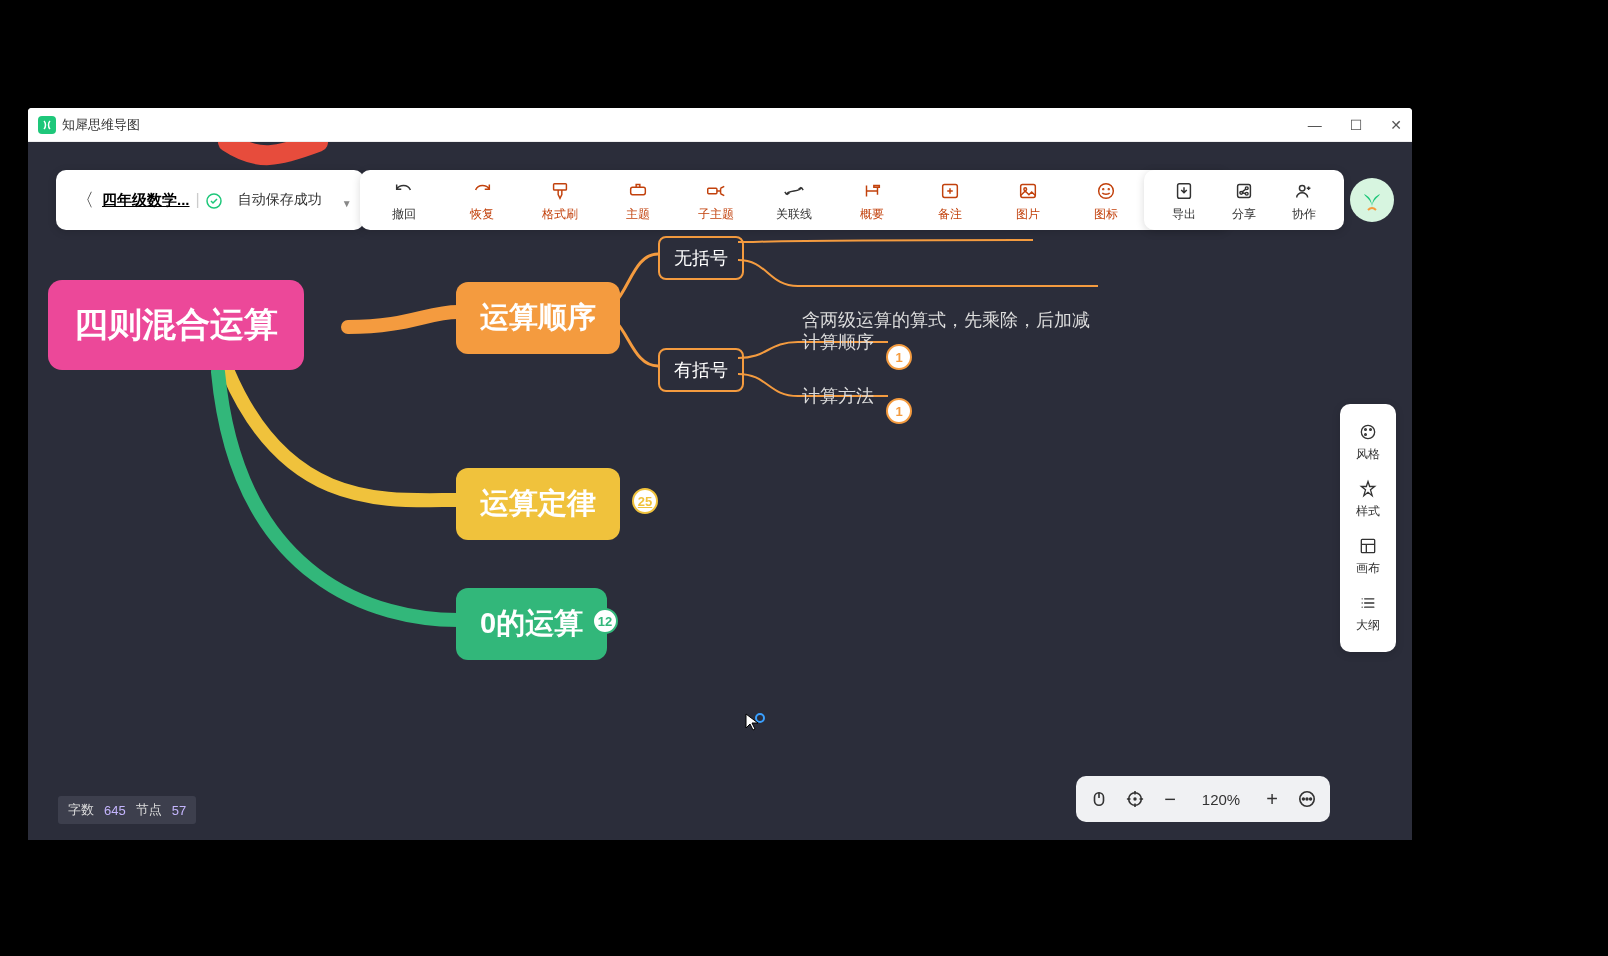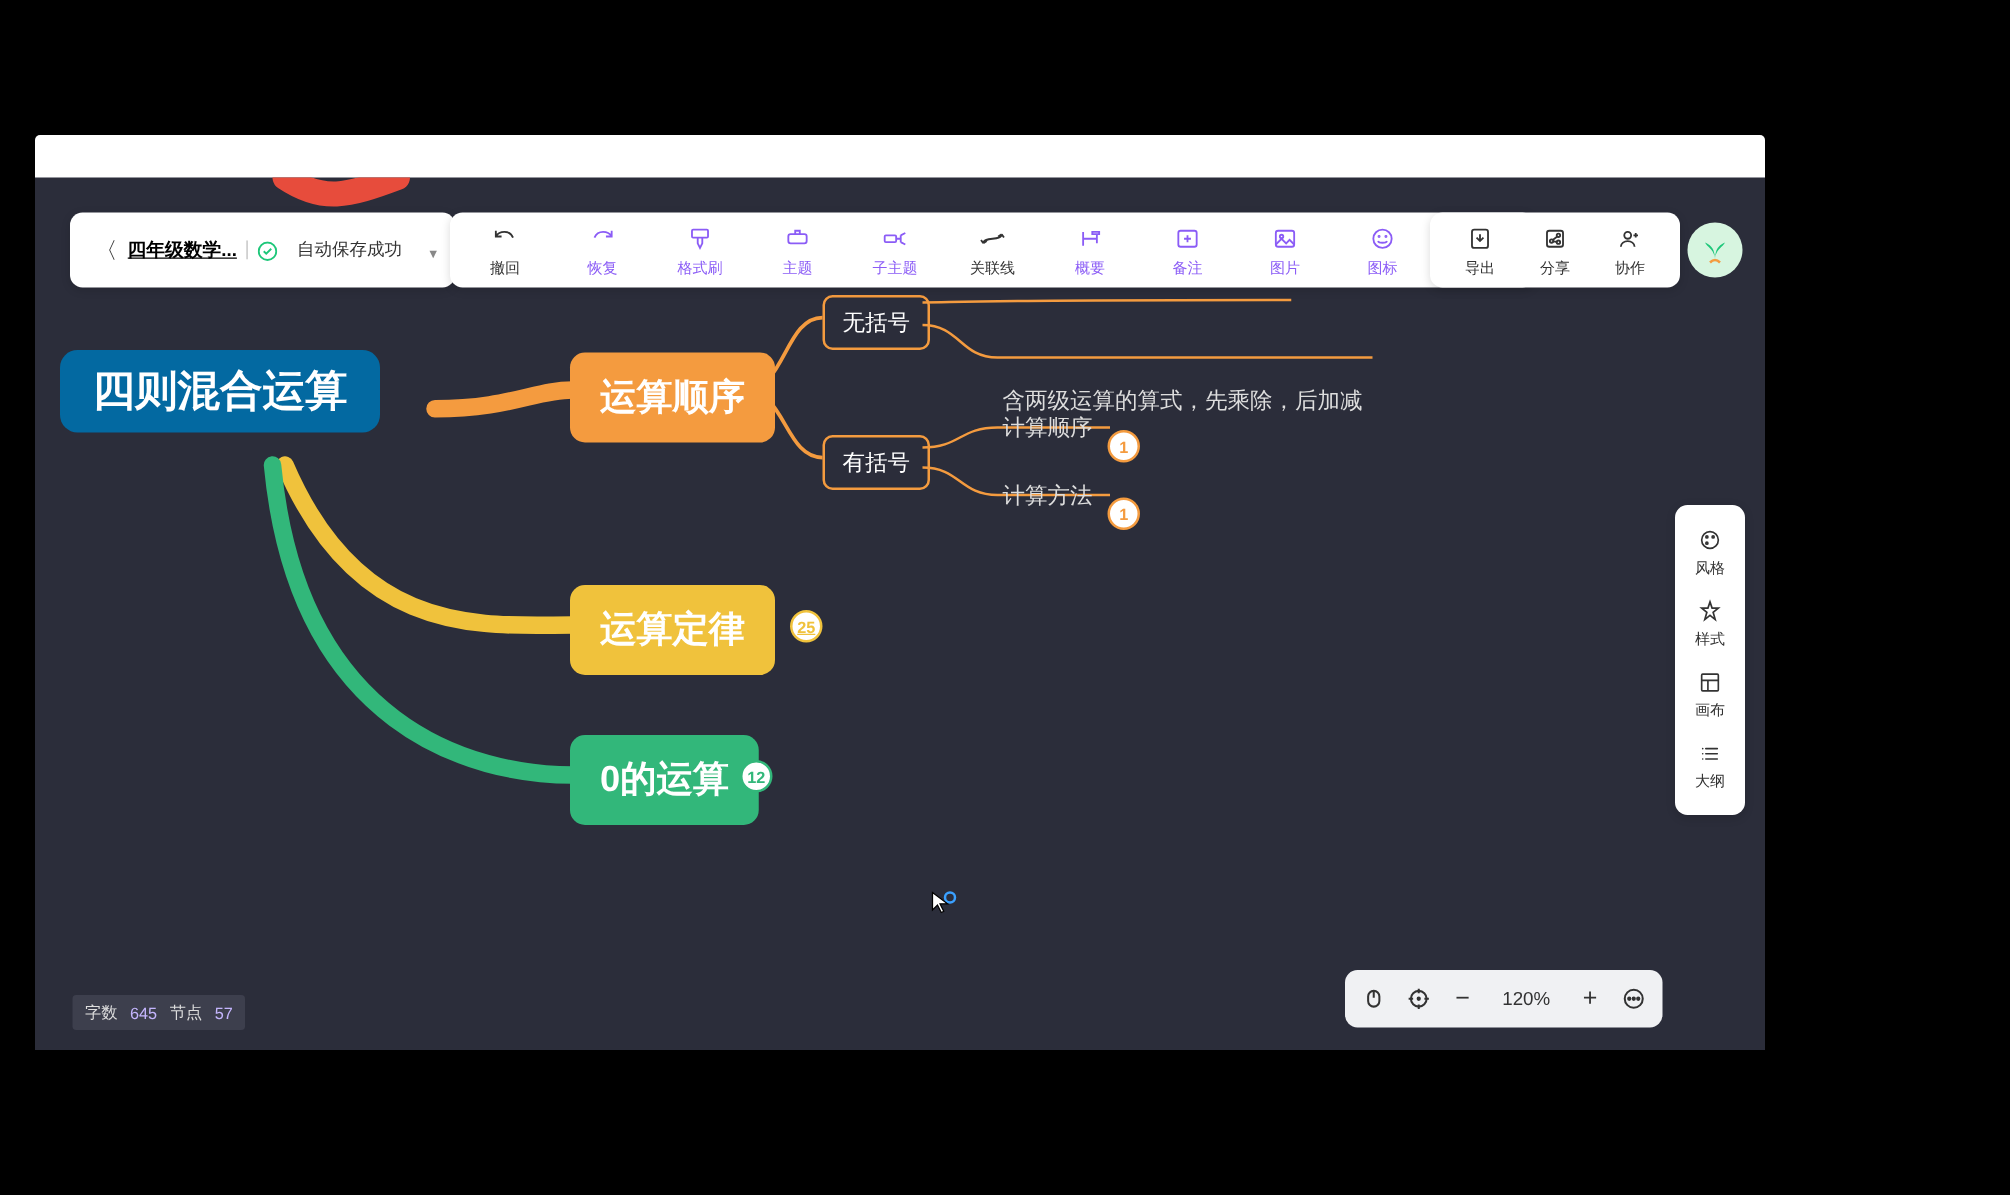--- a/index.html
+++ b/index.html
@@ -35,21 +35,21 @@
   #breadcrumb-bar { left:28px; top:28px; height:60px; padding:0 12px; }
   #breadcrumb-bar .back { font-size:18px; color:#333; padding:0 8px; cursor:pointer; }
   #breadcrumb-bar .bname { font-size:15px; font-weight:600; text-decoration:underline; max-width:110px; overflow:hidden; text-overflow:ellipsis; white-space:nowrap; }
   #breadcrumb-bar .sep { color:#ccc; margin:0 6px; }
   #breadcrumb-bar .save { display:flex; align-items:flex-end; gap:16px; font-size:14px; color:#333; }
   #breadcrumb-bar .save svg { width:16px; height:16px; }
   #breadcrumb-bar .dd { font-size:10px; color:#888; margin-left:4px; }
   
   #main-toolbar { left:332px; top:28px; height:60px; padding:0 10px;gap:10px; }
   .tb-btn { display:flex; flex-direction:column; align-items:center; justify-content:center; width:68px; height:56px; cursor:pointer; color:#333; }
-  .tb-btn.disabled { color:#8b5cf6; }
+  .tb-btn.disabled { color:#c2410c; }
   .tb-btn .icon { height:26px; display:flex; align-items:center; justify-content:center; }
   .tb-btn .icon svg { width:22px; height:22px; stroke:currentColor; fill:none; stroke-width:1.6; }
   .tb-btn .lbl { font-size:12px; margin-top:2px; }
   
   #right-toolbar { left:1116px; top:28px; height:60px; padding:0 10px; gap:0; }
   #right-toolbar .tb-btn { width:60px; }
   
   .avatar {
     position:absolute; left:1322px; top:36px; width:44px; height:44px; border-radius:50%;
     background:#d7f5e0; display:flex; align-items:center; justify-content:center; z-index:20;
@@ -72,21 +72,21 @@
   #zoom-bar .pm { font-size:20px; cursor:pointer; width:16px; text-align:center; }
   
   #status-bar {
     position:absolute; left:30px; bottom:16px; height:28px; background:#3d3f4d; color:#ddd;
     font-size:13px; display:flex; align-items:center; padding:0 10px; gap:10px; border-radius:3px; z-index:20;
   }
   #status-bar .num { color:#c4b5fd; }
   
   
   .node { position:absolute; z-index:10; display:flex; align-items:center; justify-content:center; white-space:nowrap; }
-  .root-node { background:#0369a1; color:#fff; font-size:34px; font-weight:700; border-radius:14px; padding:10px 26px; }
+  .root-node { background:#ec4899; color:#fff; font-size:34px; font-weight:700; border-radius:14px; padding:22px 26px; }
   .lvl2 { color:#fff; font-size:29px; font-weight:600; border-radius:12px; padding:16px 24px; }
   .orange { background:#f49b3f; }
   .yellow { background:#f0c23c; }
   .green  { background:#32b77a; }
   .lvl3 { border:2px solid #f49b3f; color:#fff; font-size:18px; border-radius:8px; padding:8px 14px; background:transparent; }
   .leaf-text { color:#ddd; font-size:18px; }
   .count-badge {
     position:absolute; width:26px; height:26px; border-radius:50%; background:#fff;
     display:flex; align-items:center; justify-content:center; font-size:13px; font-weight:700;
     z-index:11; border:2px solid;
@@ -96,20 +96,33 @@
   .count-badge.o { color:#f49b3f; border-color:#f49b3f; }
   
   svg.connectors { position:absolute; left:0; top:0; width:100%; height:100%; z-index:5; pointer-events:none; }
   
   .cursor { position:absolute; z-index:50; }
 </style>
 </head>
 <body>
 
 <div class="window">
+  <div class="titlebar">
+    <div class="logo">
+      <svg viewBox="0 0 12 12">
+          <path d="M3 2 C5 4 5 8 3 10 M9 2 C7 4 7 8 9 10" stroke="#fff" stroke-width="1.5" fill="none"></path>
+        </svg>
+    </div>
+    <div class="title">知犀思维导图</div>
+    <div class="win-ctrls">
+      <span>—</span>
+      <span>☐</span>
+      <span>✕</span>
+    </div>
+  </div>
 
   <div class="canvas-area">
 
     <div id="breadcrumb-bar" class="float-bar">
       <span class="back">〈</span>
       <span class="bname">四年级数学...</span>
       <span class="sep">|</span>
       <span class="save">
         <svg viewBox="0 0 16 16">
             <circle cx="8" cy="8" r="7" fill="none" stroke="#1ec77a" stroke-width="1.5"></circle>

